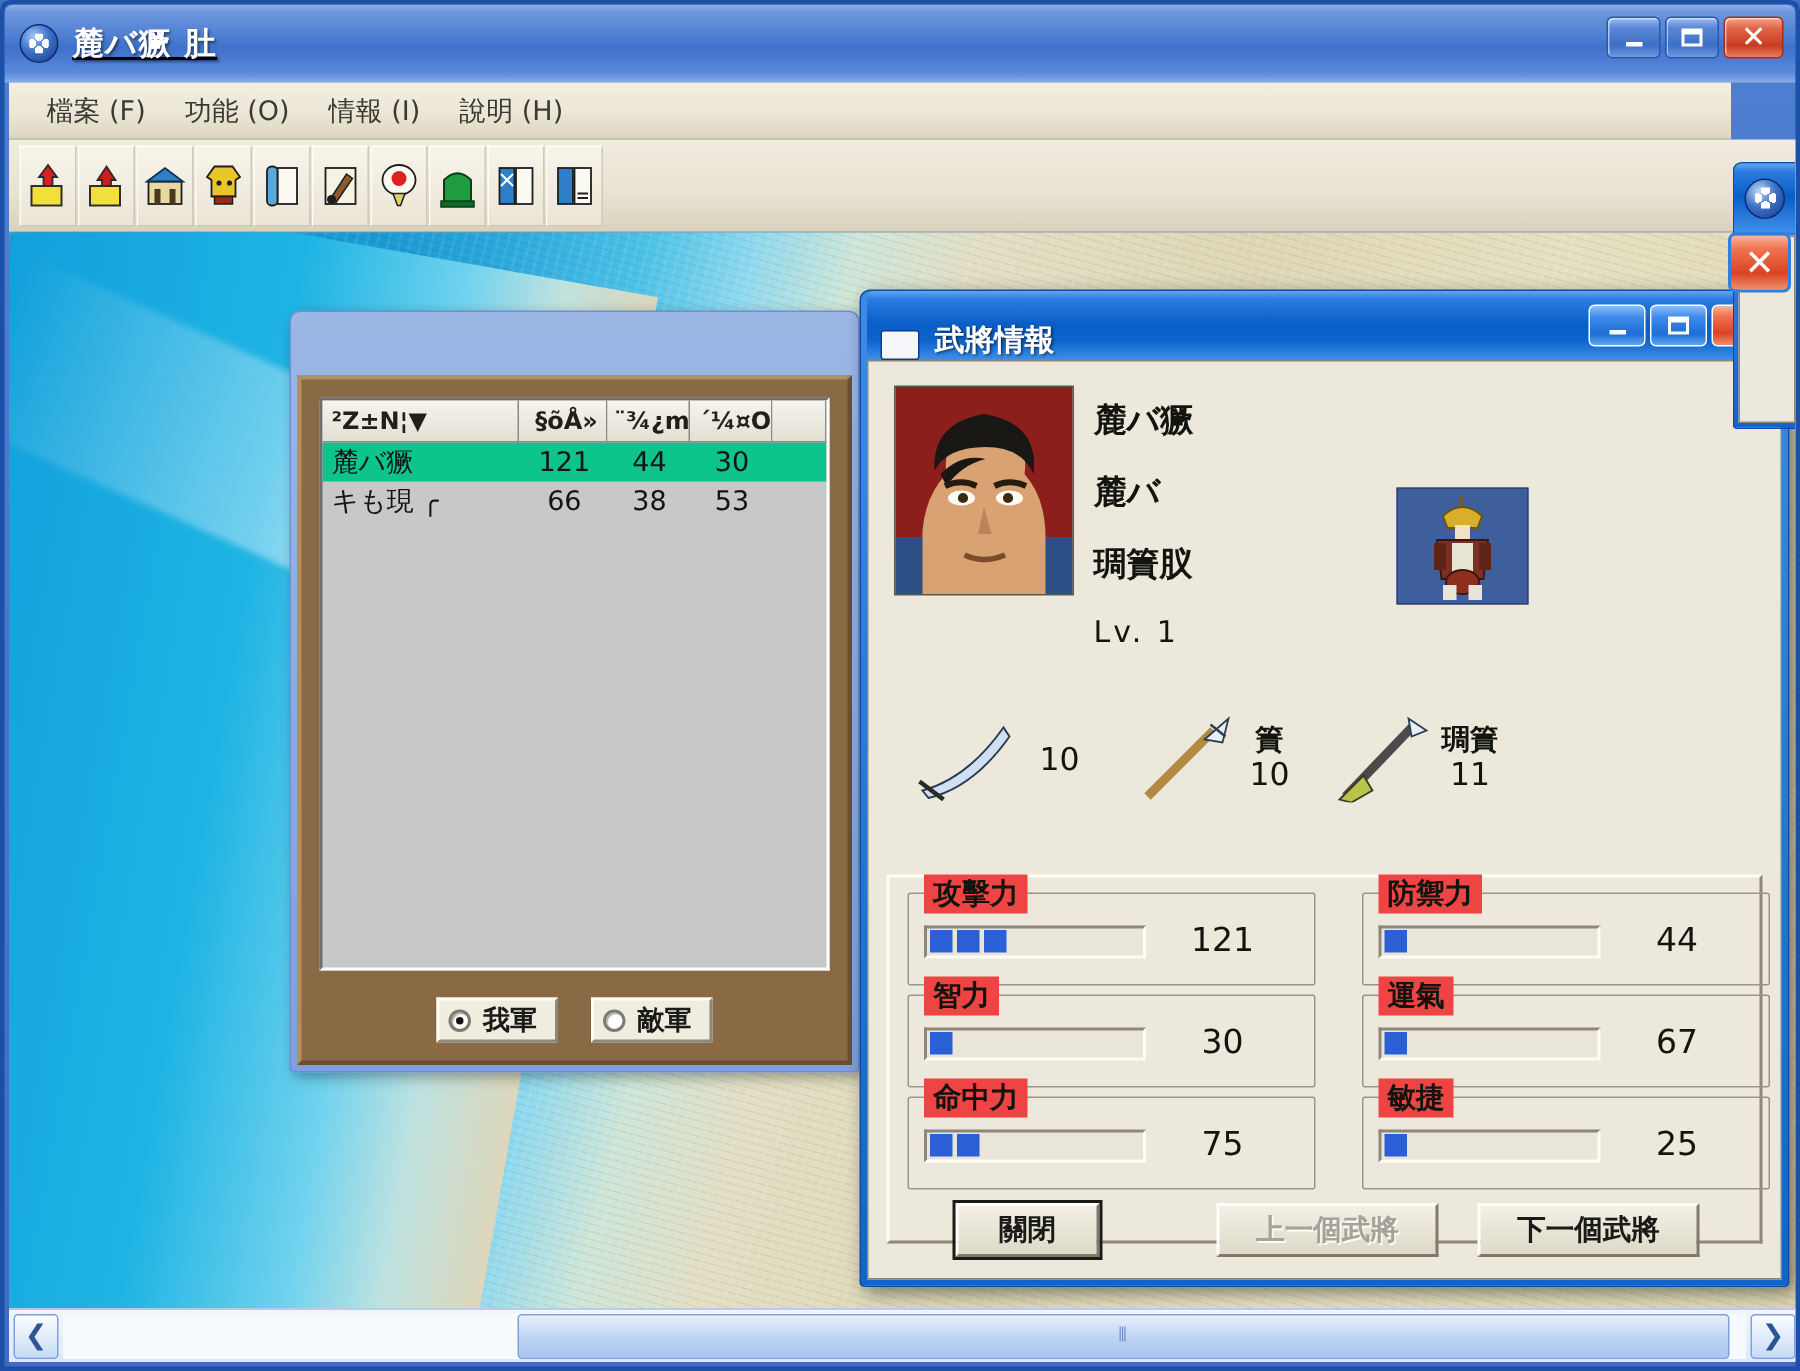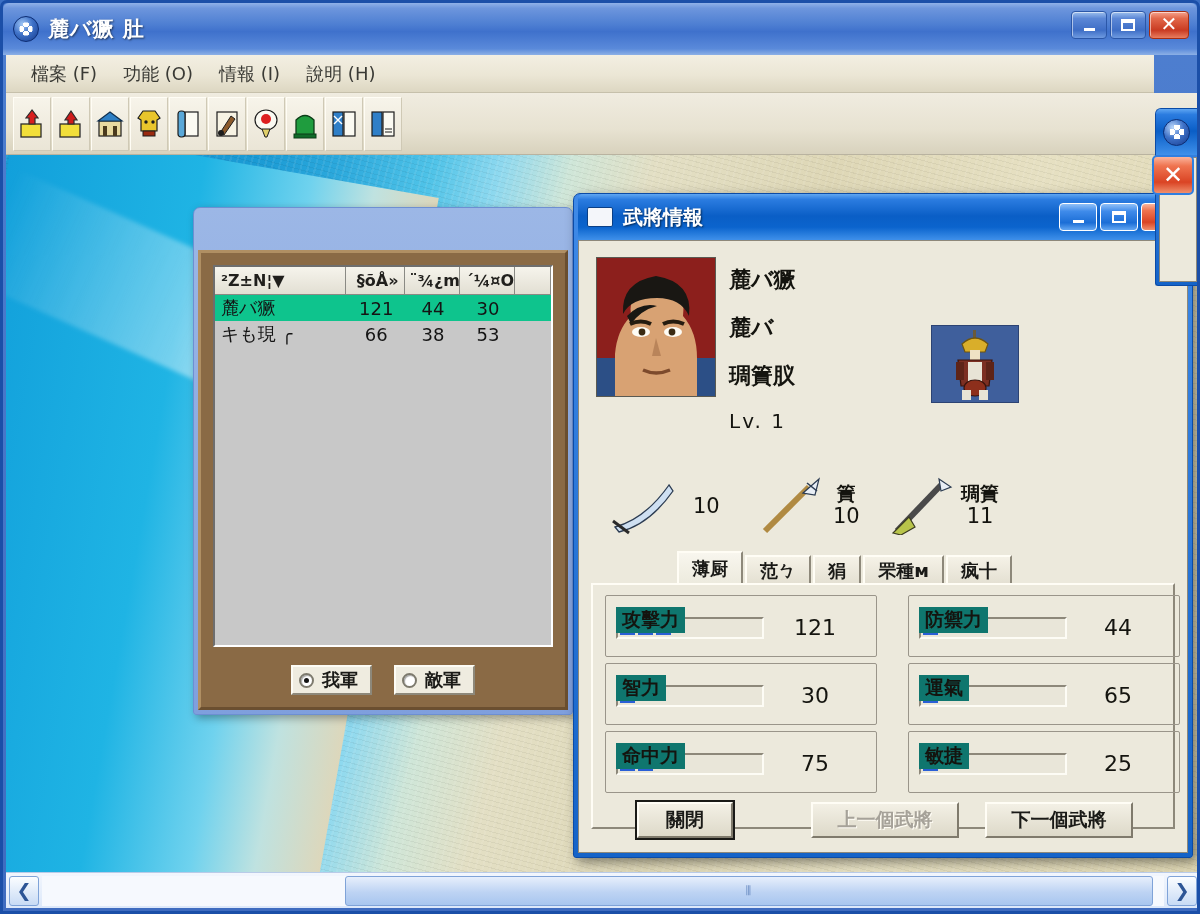--- a/index.html
+++ b/index.html
@@ -15,21 +15,21 @@
     position:absolute; left:0; top:0; width:1200px; height:914px;
     background:linear-gradient(180deg,#4e7fd0 0%,#3f6cc0 100%);
     border:3px solid #1b4fa8;
     border-radius:7px 7px 0 0;
     overflow:hidden;
   }
   #titlebar{
     position:absolute; left:0; top:0; width:100%; height:52px;
     background:linear-gradient(180deg,#8fb1e8 0%,#6d96dd 10%,#4d7ed2 42%,#3f71cc 55%,#5a8ada 88%,#8cb0e6 100%);
     border-radius:6px 6px 0 0;
-    display:flex; align-items:center;
+    display:flex; align-items:center;text-decoration:underline;
   }
   #titlebar .tb-icon{
     width:26px;height:26px;margin-left:10px;margin-right:9px;
     border-radius:50%;
     background:radial-gradient(circle at 35% 30%,#9fc6f5 0%,#3f72c8 45%,#13388c 100%);
     border:1px solid #0d2d73;
     position:relative;
   }
   #titlebar .tb-icon::before{
     content:"";position:absolute;left:50%;top:50%;width:13px;height:13px;
@@ -232,20 +232,21 @@
   
   #info-dialog{ left:570px; top:190px; width:620px; height:665px; }
   #info-dialog .xp-frame{
     background:linear-gradient(180deg,#3f8ae8 0%,#1463c8 100%);
     border:1px solid #0b4ba6;
     box-shadow:4px 4px 12px rgba(0,0,0,.45);
   }
   #info-dialog .xp-tbar{
     height:46px;
     background:linear-gradient(180deg,#5fa6f2 0%,#2b7ce0 12%,#0a5ec6 48%,#0b64cd 72%,#3f90ea 100%);
+    align-items:flex-end;
   }
   #info-dialog .di{
     width:26px;height:20px;background:#f4f6fa;border:1px solid #0a3f86;
     margin-left:9px;margin-right:10px; border-radius:2px;
   }
   #info-dialog .xp-body{
     top:46px;
     background:#ece9dc;
     border:1px solid #8d887a;
   }
@@ -306,23 +307,23 @@
     border:2px solid; border-color:#fffdf5 #8d887a #8d887a #fffdf5;
   }
   .stat-col{ position:absolute; top:10px; width:272px; }
   .stat-col.left{ left:12px; }
   .stat-col.right{ left:315px; }
   .gbox{
     position:relative; border:1px solid #9a958a; border-radius:2px;
     height:62px; margin-bottom:6px; padding-top:8px;
   }
   .gbox > .glabel{
-    position:absolute; left:10px; top:-13px; background:#0f766e; padding:0 6px;
+    position:absolute; left:10px; top:-13px; background:#ef4444; padding:0 6px;
     font-size:19px; font-weight:bold; color:#14140f;
-    font-family:"DejaVu Sans","Liberation Sans",sans-serif; white-space:nowrap;margin-top:24px;
+    font-family:"DejaVu Sans","Liberation Sans",sans-serif; white-space:nowrap;
   }
   .meter-row{ display:flex; align-items:center; padding:11px 10px 0 10px; }
   .meter{
     width:148px; height:22px; background:#e9e6d9;
     border:2px solid; border-color:#8d887a #fdfcf5 #fdfcf5 #8d887a;
     display:flex; align-items:center; padding:2px; gap:3px;
   }
   .blk{ width:15px; height:15px; background:#2a5fd6; flex:none; }
   .meter-val{
     flex:1; text-align:center; font-size:22px; color:#14140f;
@@ -659,27 +660,20 @@
               <path d="M4 56 L20 40 L26 50 L12 58 Z" fill="#b8c44a" stroke="#3a3a20" stroke-width="1.2"></path>
               <path d="M50 2 L62 10 L52 14 Z" fill="#e8eef5" stroke="#2c3c52" stroke-width="1.2"></path>
             </svg>
             <div style="margin-left:6px; text-align:center;">
               <div class="wlab">琱簀</div>
               <div class="wval">11</div>
             </div>
           </div>
         </div>
 
-        <div id="tabs">
-          <div class="tab active">薄厨</div>
-          <div class="tab">范ㄅ</div>
-          <div class="tab">狷</div>
-          <div class="tab">罘種м</div>
-          <div class="tab">疯十</div>
-        </div>
 
         <div id="tabpane">
 
           <div class="stat-col left">
             <div class="gbox">
               <div class="glabel">攻擊力</div>
               <div class="meter-row">
                 <div class="meter">
                   <span class="blk"></span>
                     <span class="blk"></span>
@@ -718,21 +712,21 @@
                 </div>
                 <div class="meter-val">44</div>
               </div>
             </div>
             <div class="gbox">
               <div class="glabel">運氣</div>
               <div class="meter-row">
                 <div class="meter">
                   <span class="blk"></span>
                 </div>
-                <div class="meter-val">65</div>
+                <div class="meter-val">67</div>
               </div>
             </div>
             <div class="gbox">
               <div class="glabel">敏捷</div>
               <div class="meter-row">
                 <div class="meter">
                   <span class="blk"></span>
                 </div>
                 <div class="meter-val">25</div>
               </div>

